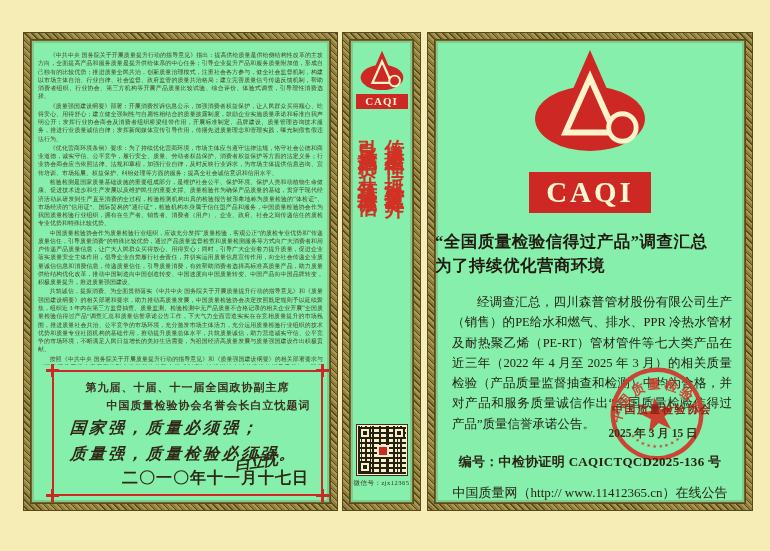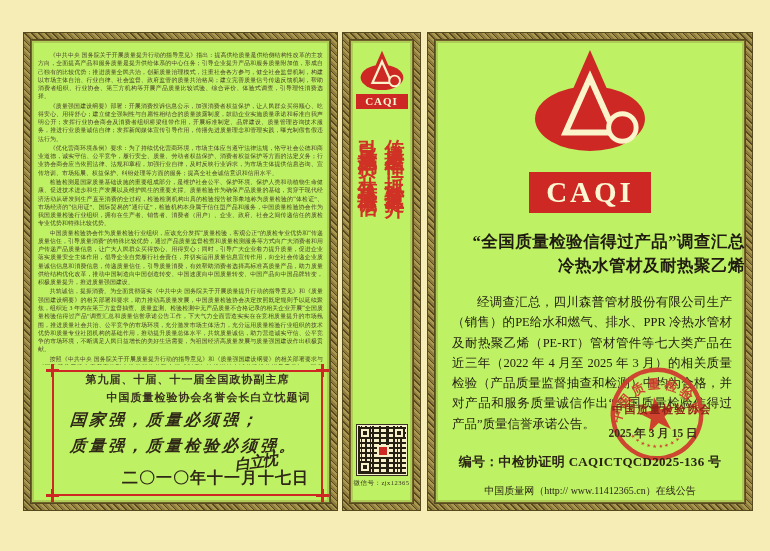--- a/index.html
+++ b/index.html
@@ -12,21 +12,21 @@
   }
   
   .panel { position: absolute; outline: 1px solid #55491e; background:#55491e; }
   .panel-band {
     width: 100%; height: 100%;
     border: 6px solid transparent;
     border-image: repeating-linear-gradient(45deg,#ab9850 0 2px,#564a1e 2px 3px,#8d7c3e 3px 5px) 6;
   }
   .panel-inner {
     position: relative; width: 100%; height: 100%;
-    background: #bef264;
+    background: #86efac;
     border: 1px solid #55491e;
     box-shadow: inset 0 0 0 3px rgba(130,112,55,.28), inset 0 0 0 1px #6b5d28;
   }
   .left-panel  { left: 24px;  top: 33px; width: 313px; height: 477px; }
   .mid-panel   { left: 343px; top: 33px; width: 77px;  height: 477px; }
   .right-panel { left: 428px; top: 33px; width: 324px; height: 477px; }
 
   
   .dense {
     position: absolute; left: 7px; right: 7px; top: 11px; height: 314px;
@@ -41,21 +41,21 @@
     position: absolute; left: 21px; width: 271px; top: 330px; height: 126px;
     border: 2px solid #cd2823;
   }
   .orn { position: absolute; width: 13px; height: 13px; }
   .orn::before, .orn::after { content:""; position:absolute; background:#cd2823; }
   .orn::before { left: 5px; top: 0; width: 3px; height: 13px; }
   .orn::after  { left: 0; top: 5px; width: 13px; height: 3px; }
   .orn.tl { left: -8px; top: -8px; }  .orn.tr { right: -8px; top: -8px; }
   .orn.bl { left: -8px; bottom: -8px; } .orn.br { right: -8px; bottom: -8px; }
   .insc-t { text-align: center; font-weight: bold; color: #3a3120; font-size: 11px; letter-spacing: 1px; }
-  .insc-t1 { }
+  .insc-t1 { margin-top: 8px; }
   .insc-t2 { margin-top: 3px; padding-left: 42px; }
   .callig {
     margin: 5px 0 0 16px; font-size: 16px; font-weight: bold; font-style: italic;
     color: #2f2817; letter-spacing: 3px; font-family: "DejaVu Serif", serif;
     transform: skewX(-4deg);
   }
   .sign { position: absolute; right: 44px; bottom: 22px; font-size: 15px; font-style: italic;
           font-weight: bold; color: #2f2817; transform: rotate(-8deg); letter-spacing:-1px;}
   .insc-date { position: absolute; right: 12px; bottom: 5px; font-size: 16px; font-weight: bold;
                color: #2f2817; letter-spacing: 1px; }
@@ -91,38 +91,38 @@
   .qr-cap { text-align: center; font-size: 6.5px; color: #3a3220; margin-top: 3px; letter-spacing:.5px; }
 
   
   .r-logo { position: absolute; left: 50%; transform: translateX(-50%); top: 8px; }
   .caqi-box-b {
     position: absolute; left: 50%; transform: translateX(-50%); top: 132px;
     width: 122px; height: 41px; background: #cd2823;
     color: #fdf6d2; font-weight: bold; font-size: 29px; line-height: 41px;
     text-align: center; letter-spacing: 3px;
   }
-  .r-title { position: absolute; left: 0; right: 0; text-align: right; font-weight: bold;
+  .r-title { position: absolute; left: 0; right: 0; text-align: left; font-weight: bold;
              color: #201b10; font-size: 16.5px; letter-spacing: .5px; }
   .r-title1 { top: 191px; }
   .r-title2 { top: 215px; }
   .r-body {
     position: absolute; left: 17px; right: 13px; top: 252px;
     font-size: 12.5px; line-height: 1.62; text-align: justify; text-indent: 2em;
     color: #221c10; font-weight: 500;
   }
   .seal { position: absolute; left: 170px; top: 322px; transform: rotate(-10deg); opacity:.94; }
   .seal-overlay { position: absolute; left: 152px; top: 362px; width: 150px; text-align: center;
                   color: #8e2418; font-size: 11px; font-weight: bold; letter-spacing: 1.5px; }
   .seal-date { position: absolute; left: 158px; top: 386px; width: 120px; text-align: center;
                color: #3c311b; font-size: 11.5px; font-weight: bold; }
   .r-number { position: absolute; left: 0; right: 0; top: 413px; text-align: center;
               font-size: 13px; font-weight: bold; color: #2a2314; letter-spacing: .3px; }
   .r-footer { position: absolute; left: 0; right: 0; top: 444px; text-align: center;
-              font-size: 10px; color: #2a2314; }
+              font-size: 13px; color: #2a2314; }
 </style>
 </head>
 <body>
 
 <div id="canvas">
 
   <div class="panel left-panel">
    <div class="panel-band">
     <div class="panel-inner">
 
@@ -190,21 +190,21 @@
 
       <svg class="r-logo" width="118" height="108" viewBox="0 0 120 110">
         <ellipse cx="60" cy="72" rx="56" ry="33" fill="#cd2823"></ellipse>
         <path d="M60 2 L94 80 L26 80 Z" fill="#cd2823"></path>
         <path d="M60 30 L85 86 L35 86 Z" fill="none" stroke="#fbf4cb" stroke-width="6"></path>
         <circle cx="93" cy="81" r="14" fill="#cd2823" stroke="#fbf4cb" stroke-width="5"></circle>
       </svg>
       <div class="caqi-box-b">CAQI</div>
 
       <div class="r-title r-title1">“全国质量检验信得过产品”调查汇总</div>
-      <div class="r-title r-title2">冷热水管材及耐热聚乙烯</div>
+      <div class="r-title r-title2">为了持续优化营商环境</div>
 
       <div class="r-body">经调查汇总，四川森普管材股份有限公司生产（销售）的PE给水和燃气、排水、PPR 冷热水管材及耐热聚乙烯（PE-RT）管材管件等七大类产品在近三年（2022 年 4 月至 2025 年 3 月）的相关质量检验（产品质量监督抽查和检测）中均为合格，并对产品和服务质量诚信作出“全国质量检验信得过产品”质量信誉承诺公告。</div>
 
       <svg class="seal" width="104" height="104" viewBox="0 0 120 120">
         <defs>
           <path id="arcTop" d="M 16 66 A 45 45 0 0 1 104 66"></path>
           <path id="arcBot" d="M 22 72 A 40 40 0 0 0 98 72"></path>
         </defs>
         <circle cx="60" cy="60" r="51" fill="none" stroke="#cf3b2e" stroke-width="5"></circle>
         <text font-size="15" font-weight="bold" fill="#cf3b2e" letter-spacing="3">

